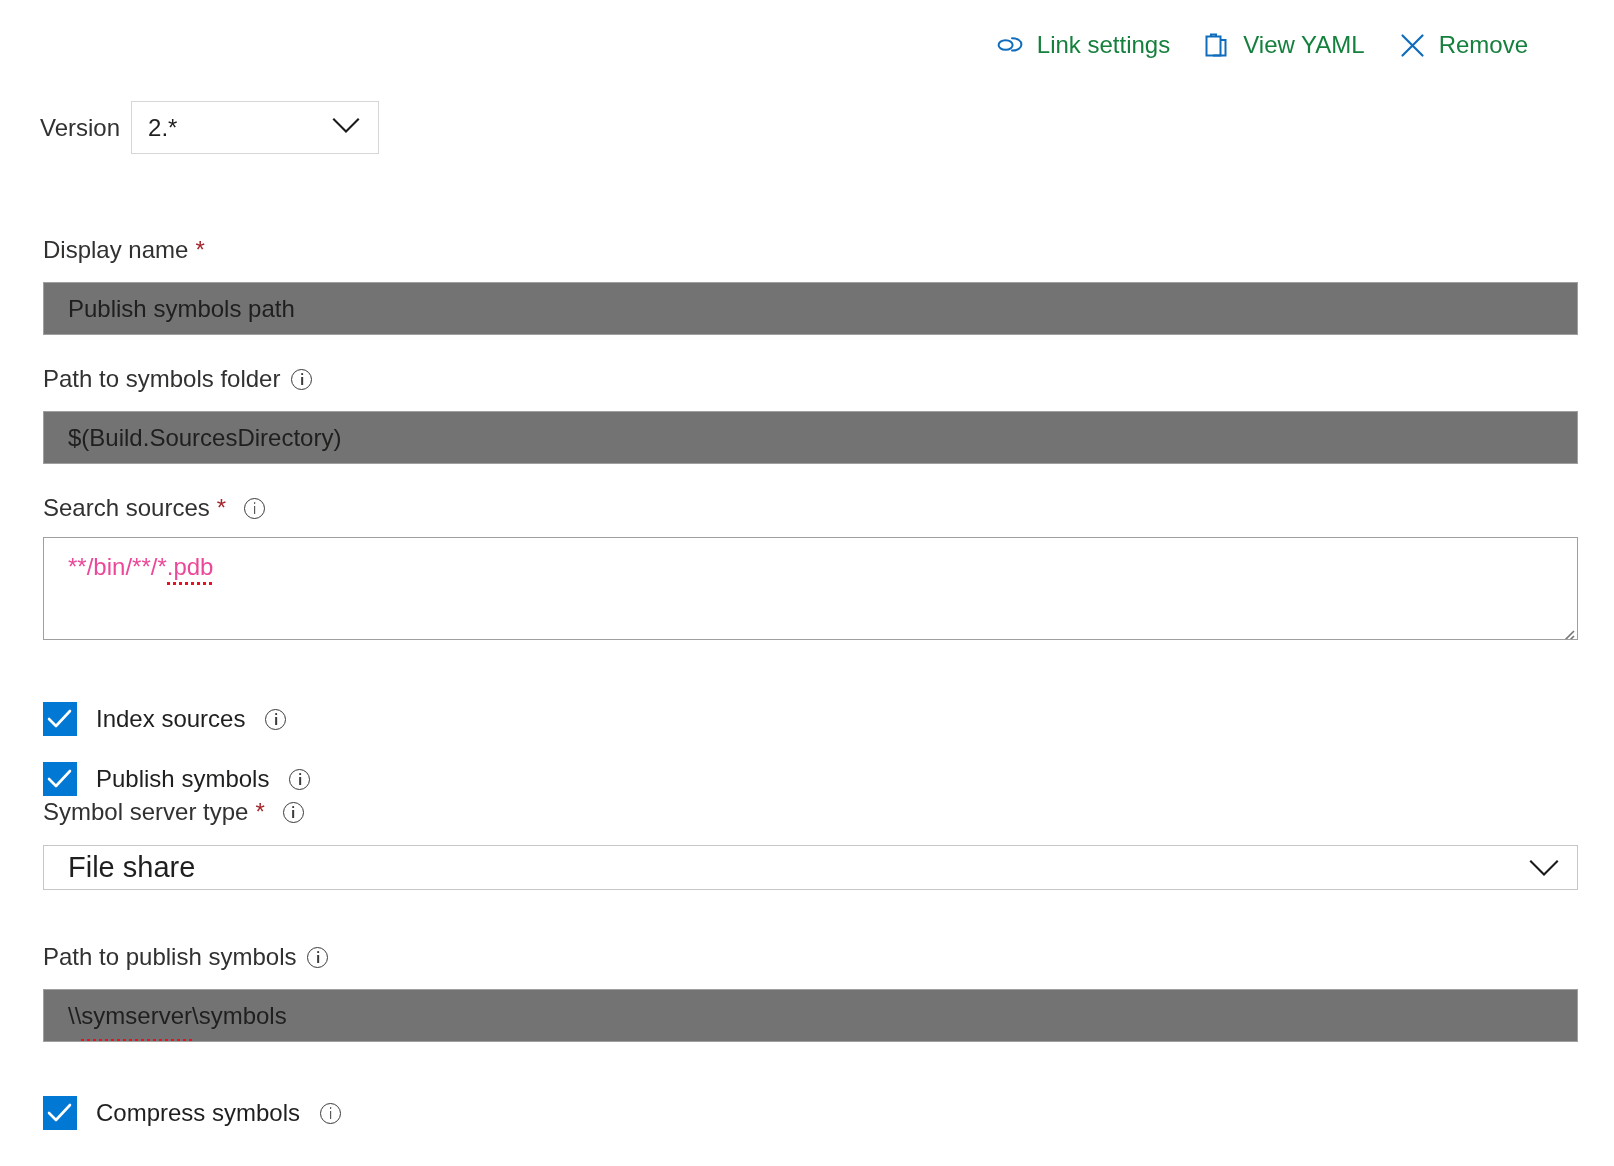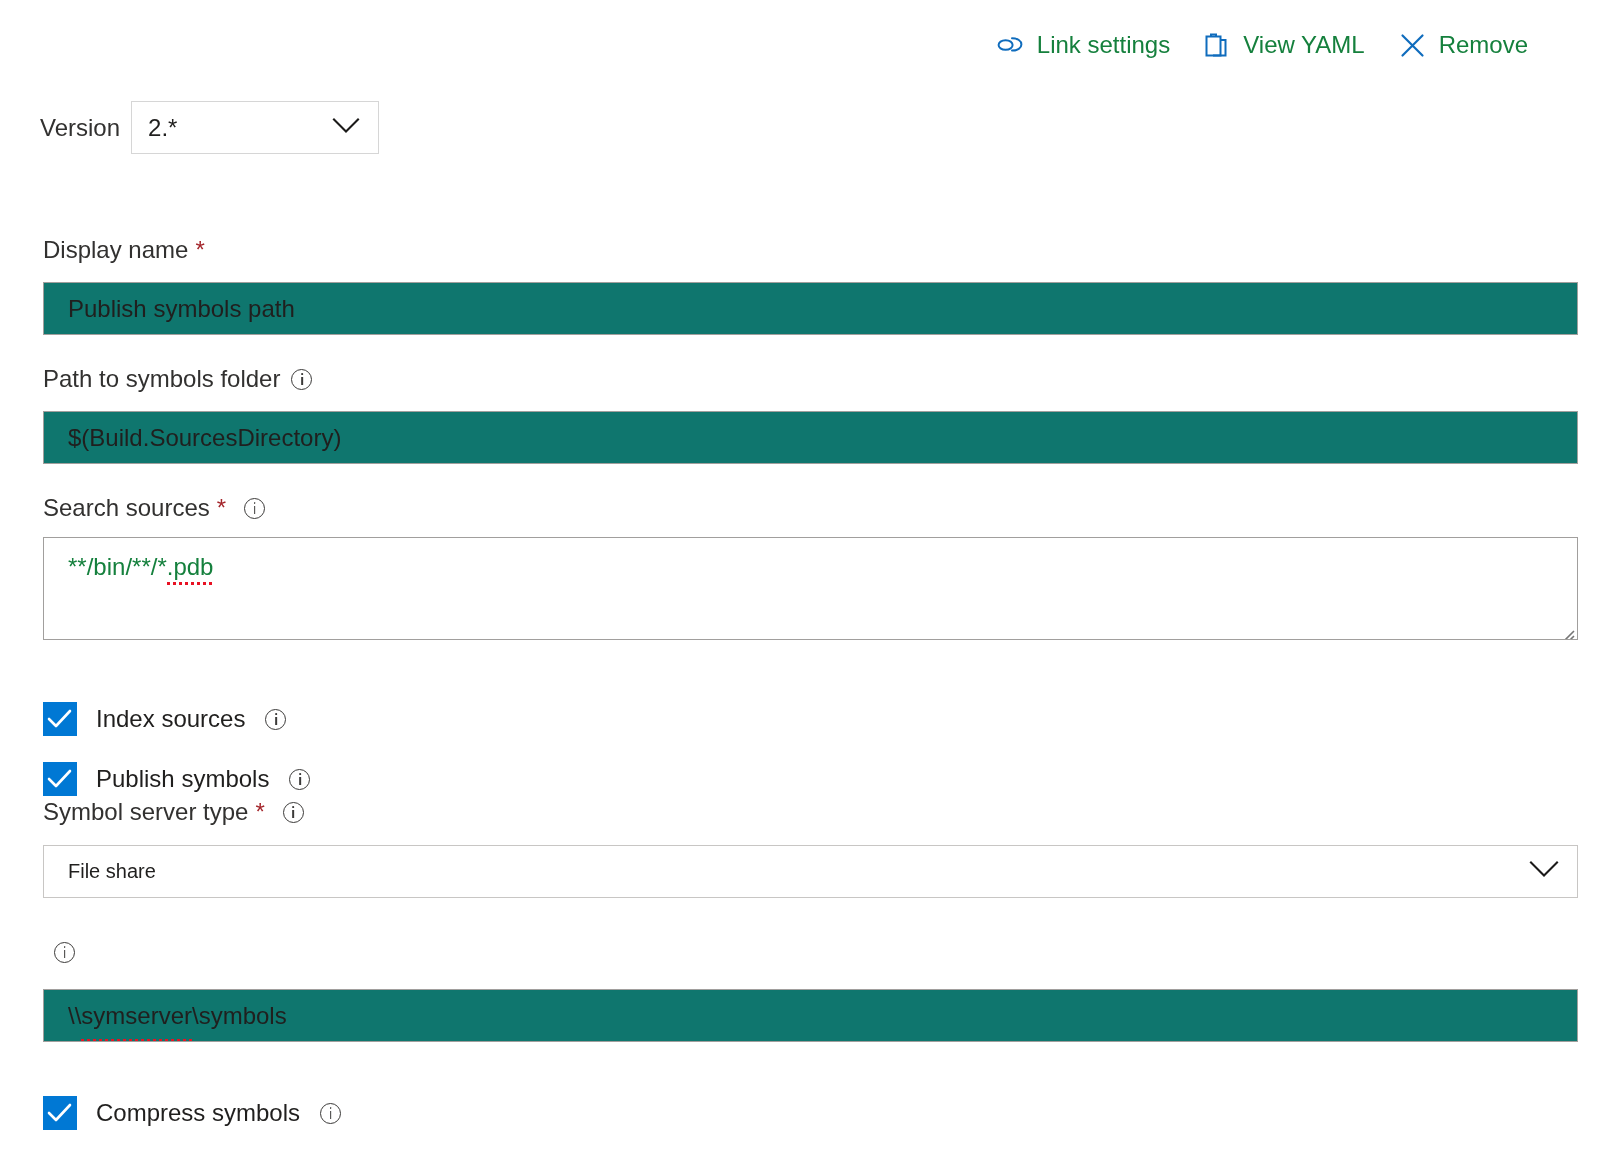--- a/index.html
+++ b/index.html
@@ -165,65 +165,65 @@
   }
   .label-info { margin-left: 18px; display: inline-flex; }
   .label-info.tight { margin-left: 11px; }
 
   .text-input {
     position: absolute;
     left: 43px;
     width: 1535px;
     height: 53px;
     border: 1px solid #a19f9d;
-    background: #0f766e;
+    background: #737373;
     box-sizing: border-box;
     font-family: "Liberation Sans", sans-serif;
     font-size: 24px;
     color: #201f1e;
     padding: 0 12px 0 24px;
     line-height: 51px;
     white-space: nowrap;
     overflow: hidden;
   }
 
   .textarea-box {
     position: absolute;
     left: 43px;
     width: 1535px;
     height: 103px;
     border: 1px solid #a19f9d;
     background: #fff;
     box-sizing: border-box;
     padding: 12px 12px 0 24px;
     font-size: 24px;
-    color: #15803d;
+    color: #ec4899;
     line-height: 34px;
     overflow: hidden;
   }
   .resize-grip {
     position: absolute;
     right: 2px;
     bottom: 2px;
     width: 18px;
     height: 18px;
   }
 
   .select-box {
     position: absolute;
     left: 43px;
     width: 1535px;
-    height: 53px;
+    height: 45px;
     border: 1px solid #c8c6c4;
     background: #fff;
     box-sizing: border-box;
     display: flex;
     align-items: center;
     padding: 0 48px 0 24px;
-    font-size: 20px;
+    font-size: 29px;
     color: #201f1e;
     cursor: pointer;
   }
 
   
   .cb-row {
     position: absolute;
     left: 43px;
     display: flex;
     align-items: center;
@@ -385,20 +385,21 @@
   <div class="select-box" style="top:845px;">
     <span>File share</span>
     <span class="chev">
       <svg width="30" height="18" viewBox="0 0 30 18" fill="none">
         <path d="M2 2 L15 15 L28 2" stroke="#1b1a19" stroke-width="2.1" fill="none" stroke-linecap="square"></path>
       </svg>
     </span>
   </div>
 
   <div class="field-label" style="left:43px; top:942px;">
+    <span>Path to publish symbols</span>
     <span class="label-info tight">
         <span class="info-icon"></span>
       </span>
   </div>
   <div class="text-input" style="top:989px;"><span>\\</span><span class="squiggle">symserver</span><span>\symbols</span></div>
 
   <div class="cb-row" style="top:1060px;">
     <span class="cb">
       <svg width="26" height="22" viewBox="0 0 26 22">
         <path d="M2 11 L9 18 L23 3" stroke="#ffffff" stroke-width="2.6" fill="none" stroke-linecap="round" stroke-linejoin="round"></path>

